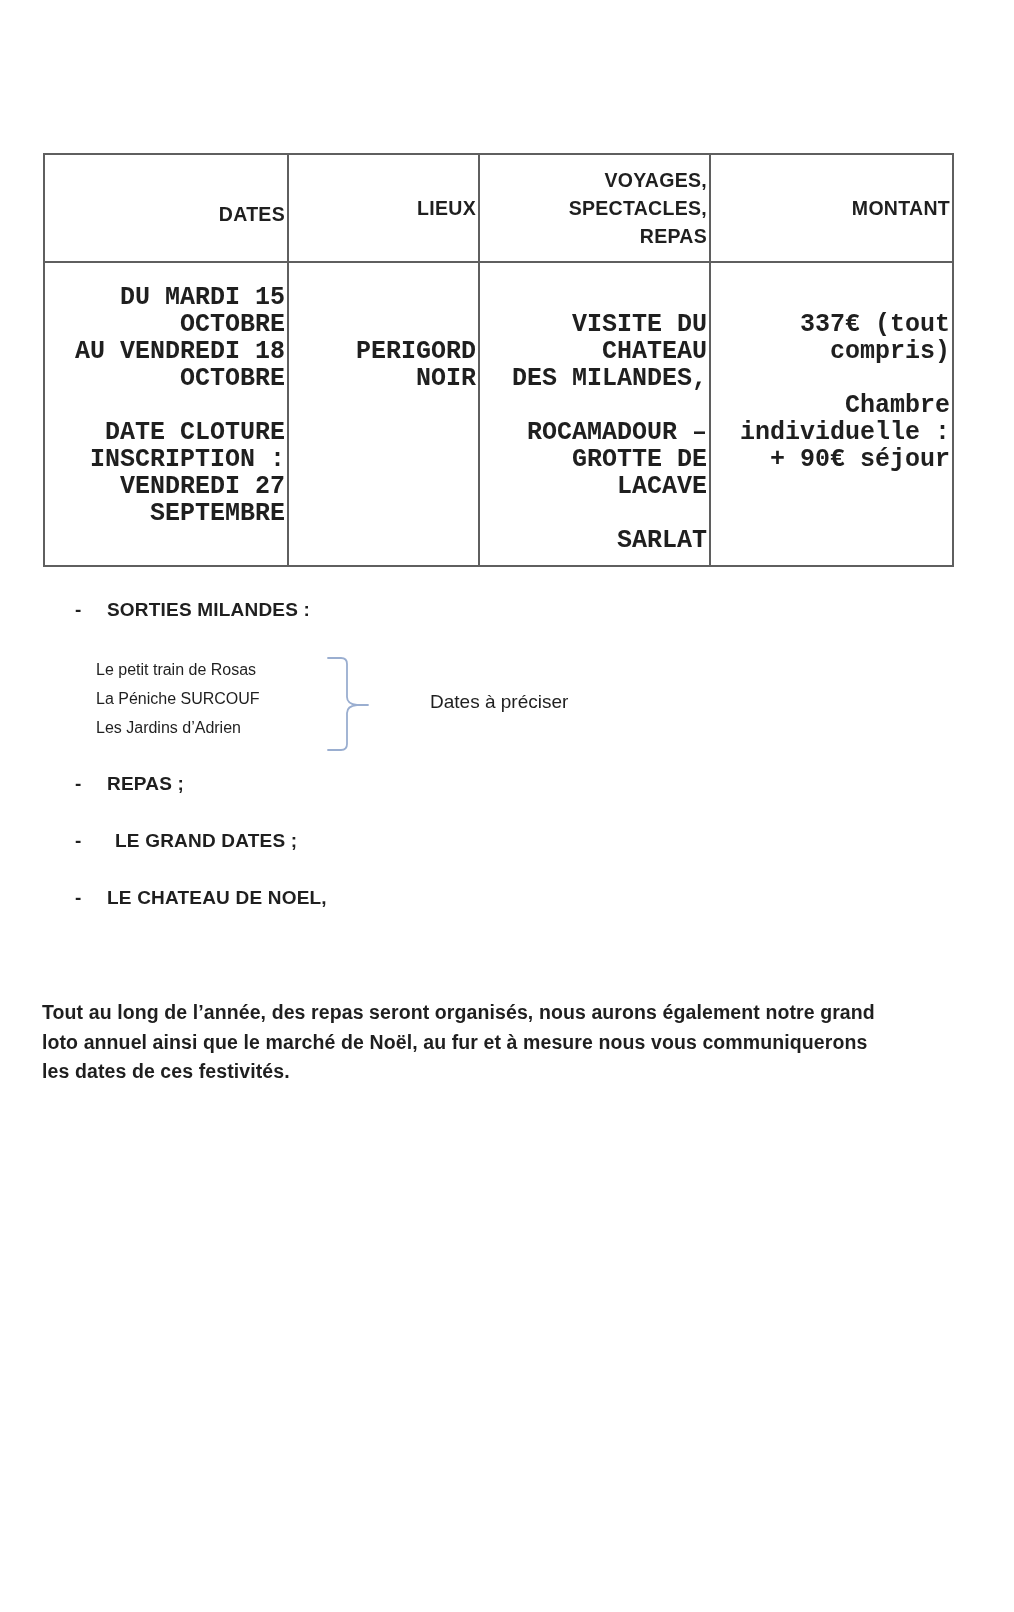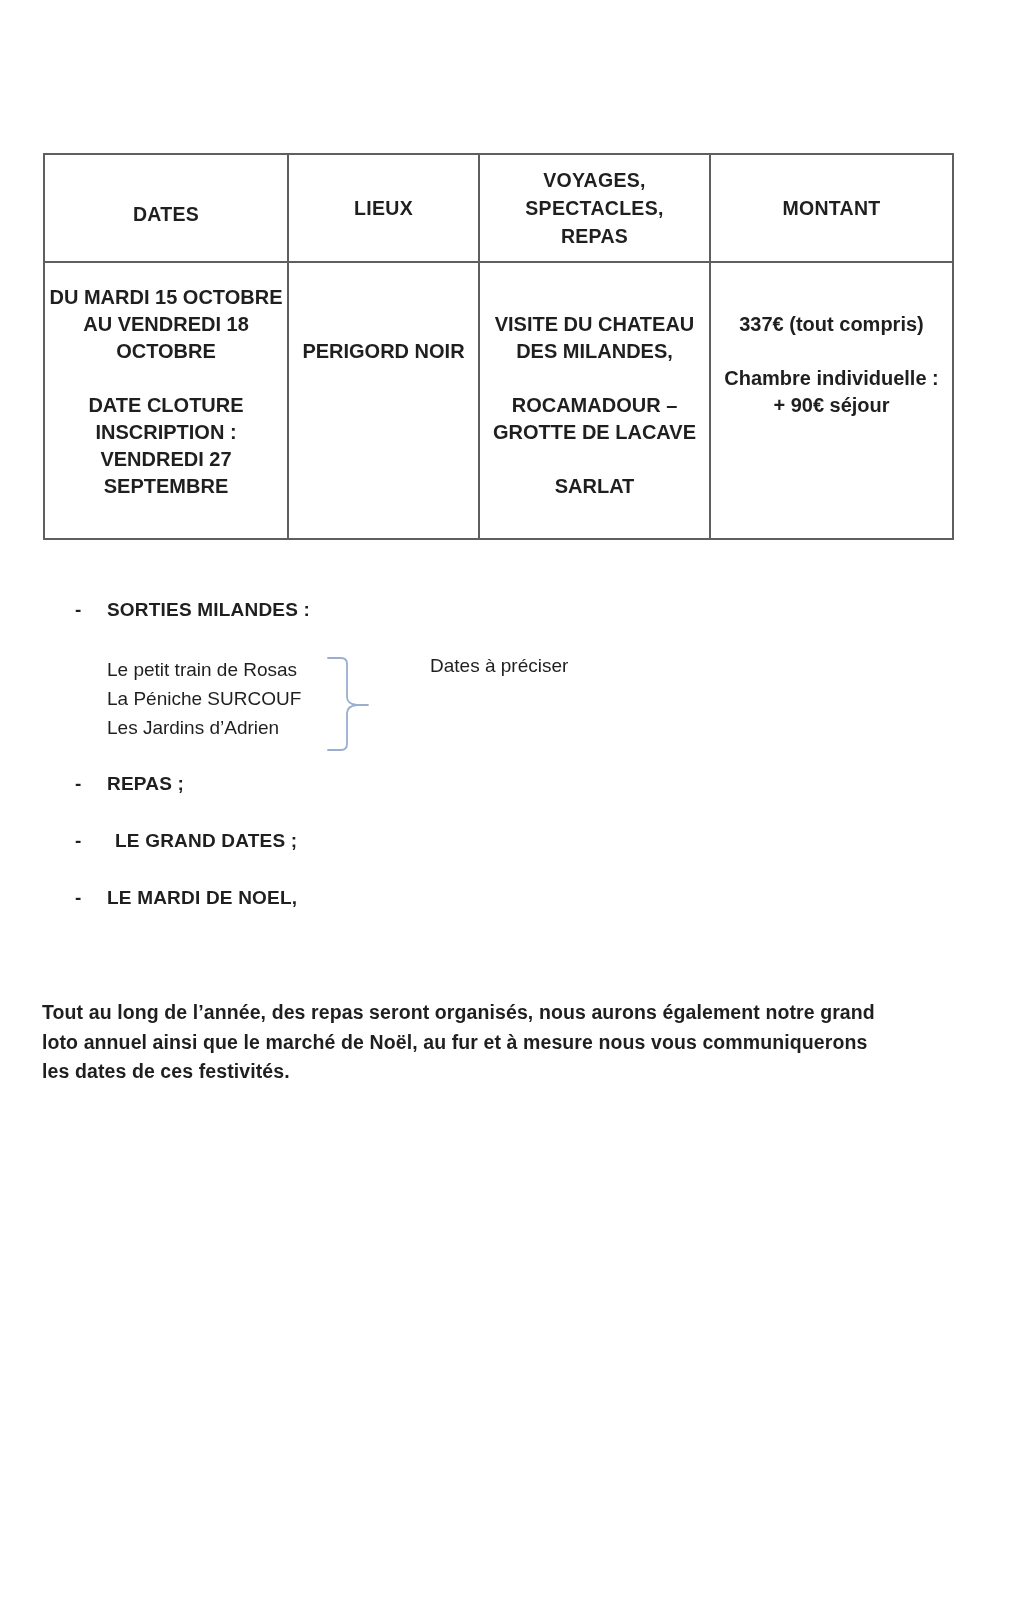--- a/index.html
+++ b/index.html
@@ -13,37 +13,38 @@
   }
 
   
   .doc-table {
     position: absolute; left: 43px; top: 153px;
     width: 909px; height: 377px;
     border-collapse: collapse; table-layout: fixed;
   }
   .doc-table td, .doc-table th {
     border: 2px solid #5f5f5f;
-    text-align: center;
+    text-align: right;
     font-weight: bold;
     white-space: pre-line;
     padding: 11px 2px;
     margin-top: 40px;
   }
   .doc-table th {
     height: 100px;
     font-size: 19.5px; line-height: 28px;
     vertical-align: middle;
     letter-spacing: 0.3px;
   }
   .doc-table th.th-dates { padding-top: 22px; }
   .doc-table td {
     height: 277px;
-    font-size: 20px; line-height: 27px;
+    font-size: 25px; line-height: 27px;
     vertical-align: top;
+    font-family: Liberation Mono, monospace;
   }
   td.cell-dates   { padding-top: 21px; }
   td.cell-lieux   { padding-top: 75px; }
   td.cell-voyages { padding-top: 48px; }
   td.cell-montant { padding-top: 48px; }
 
   
   .bullet-row {
     position: absolute; left: 75px;
     display: flex; align-items: flex-start;
@@ -54,30 +55,30 @@
     font-weight: bold;
   }
   .bullet-row .blabel { font-weight: bold; letter-spacing: 0.2px; }
   .row-sorties { top: 596px; }
   .row-repas   { top: 770px; }
   .row-loto    { top: 827px; }
   .row-loto .blabel { margin-left: 8px; }
   .row-noel    { top: 884px; }
 
   .sorties-items {
-    position: absolute; left: 107px; top: 655px;
-    font-size: 19px; line-height: 29px;
+    position: absolute; left: 96px; top: 655px;
+    font-size: 16px; line-height: 29px;
     font-weight: normal;
   }
   .brace-wrap {
     position: absolute; left: 316px; top: 652px;
     width: 56px; height: 104px;
   }
   .annotation {
-    position: absolute; left: 430px; top: 652px;
+    position: absolute; left: 430px; top: 688px;
     font-size: 19px; line-height: 27px;
   }
 
   
   .closing-paragraph {
     position: absolute; left: 42px; top: 998px;
     width: 860px;
     font-size: 19.5px; line-height: 29.5px;
     font-weight: bold;
     white-space: pre-line;
@@ -152,18 +153,18 @@
   <span class="blabel">REPAS ;</span>
 </div>
 
 <div class="bullet-row row-loto">
   <span class="dash">-</span>
   <span class="blabel">LE GRAND DATES ;</span>
 </div>
 
 <div class="bullet-row row-noel">
   <span class="dash">-</span>
-  <span class="blabel">LE MARDI DE NOEL,</span>
+  <span class="blabel">LE CHATEAU DE NOEL,</span>
 </div>
 
 <div class="closing-paragraph">Tout au long de l’année, des repas seront organisés, nous aurons également notre grand
 loto annuel ainsi que le marché de Noël, au fur et à mesure nous vous communiquerons
 les dates de ces festivités.</div>
 
 </body></html>

